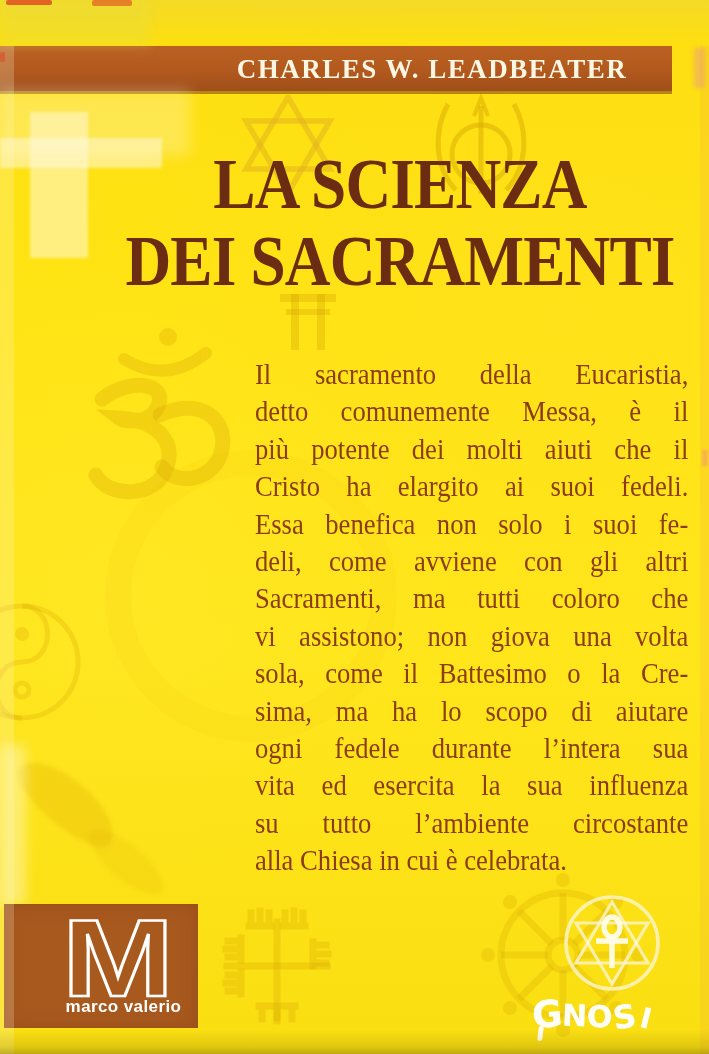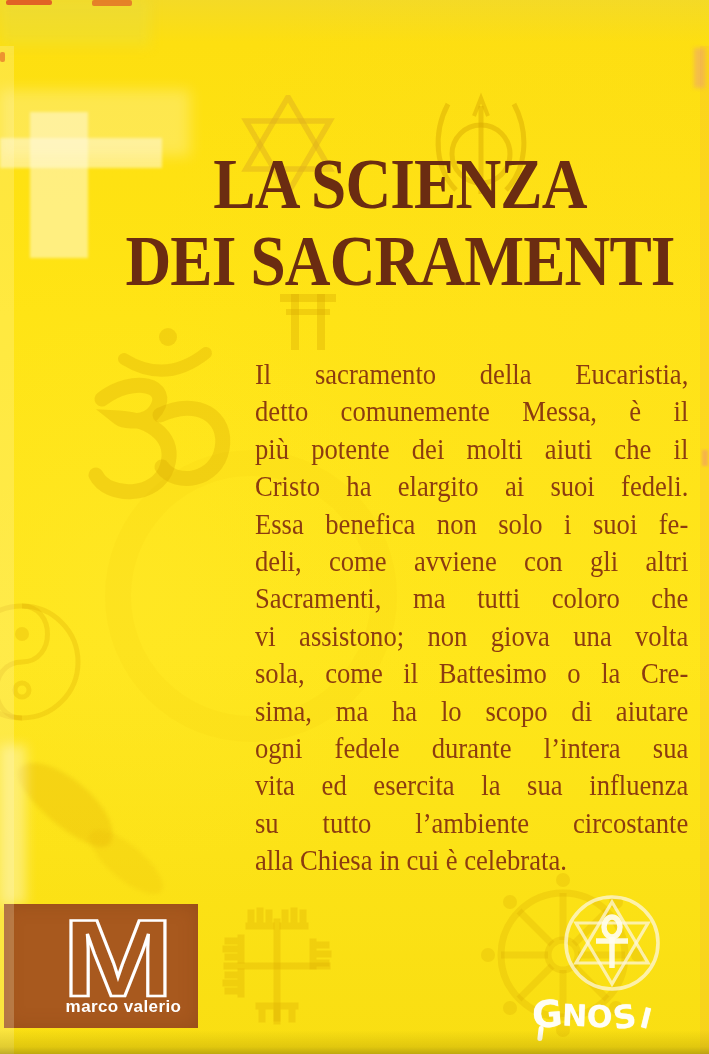--- a/index.html
+++ b/index.html
@@ -152,20 +152,23 @@
         <circle cx="90" cy="165" r="7"></circle>
       <circle cx="15" cy="90" r="7"></circle>
         <circle cx="165" cy="90" r="7"></circle>
       <circle cx="37" cy="37" r="7"></circle>
         <circle cx="143" cy="37" r="7"></circle>
       <circle cx="37" cy="143" r="7"></circle>
         <circle cx="143" cy="143" r="7"></circle>
     </g>
   </svg>
 
+  <div class="abs band">
+    <div class="author">CHARLES W. LEADBEATER</div>
+  </div>
   <div class="abs pink-sliver"></div>
 
   <div class="abs title">
     <div>LA SCIENZA</div>
     <div>DEI SACRAMENTI</div>
   </div>
 
   <div class="abs blurb">
     <div>Il sacramento della Eucaristia,</div>
     <div>detto comunemente Messa, è il</div>

